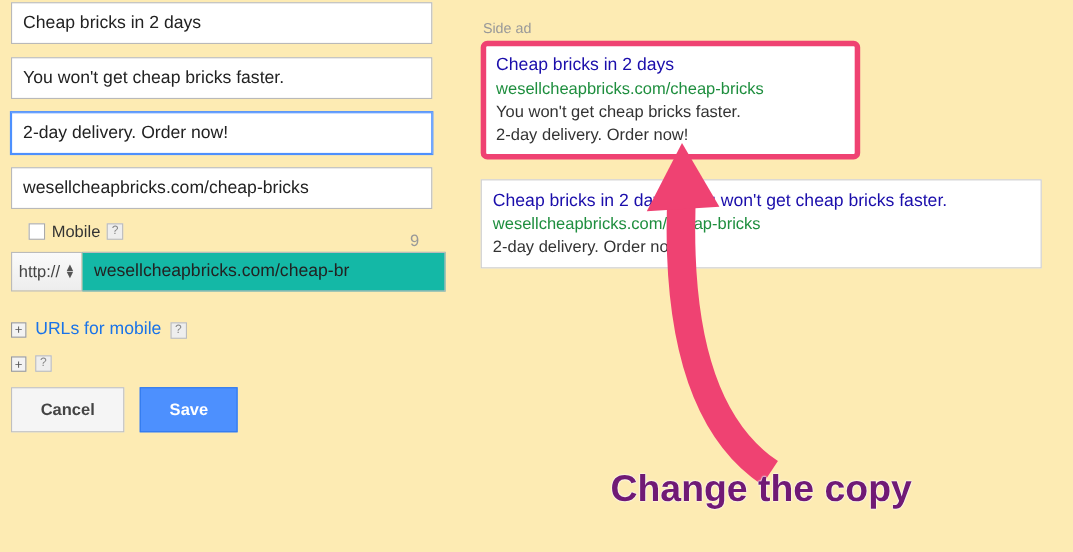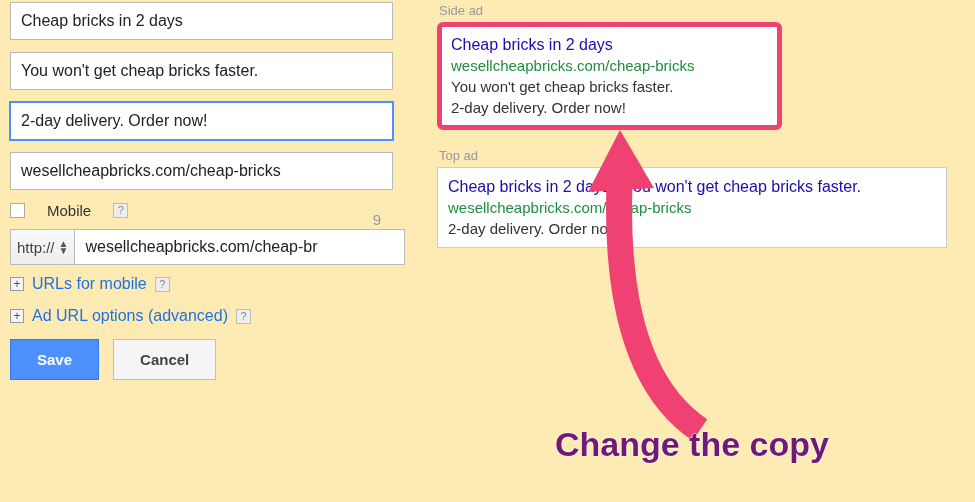--- a/index.html
+++ b/index.html
@@ -15,21 +15,21 @@
   }
   .left-col {
     position: absolute;
     left: 10px;
     top: 2px;
     width: 395px;
   }
   .right-col {
     position: absolute;
     left: 437px;
-    top: 3px;
+    top: 18px;
     width: 520px;
   }
   .text-input {
     display: block;
     width: 383px;
     background:#fff;
     border:1px solid #b9b9b9;
     padding:9px 10px;
     font-size:16px;
     color:#222;
@@ -43,43 +43,43 @@
   .count {
     position:absolute;
     right:24px;
     top:109px;
     color:#999;
     font-size:15px;
   }
   .mobile-row {
     display:flex;
     align-items:center;
-    gap:22px;
-    margin:4px 0 10px 0;
+    gap:6px;
+    margin:4px 0 10px 16px;
     font-size:15px;
   }
   .chk {
     width:15px;height:15px;background:#fff;border:1px solid #aaa;
   }
   .help-icon {
     width:15px;height:15px;border:1px solid #bbb;background:#eee;color:#888;
     font-size:11px;line-height:13px;text-align:center;
   }
   .url-row {
-    display:flex;align-items:stretch;margin-bottom:10px;border-radius:18px;
+    display:flex;align-items:stretch;margin-bottom:26px;border-radius:18px;
   }
   .proto {
     background:linear-gradient(#fafafa,#ededed);
     border:1px solid #bbb;
     padding:6px 6px;font-size:15px;color:#444;
     display:flex;align-items:center;gap:4px;
   }
   .proto-arrows {font-size:10px;line-height:7px;color:#555;}
   .url-input {
-    flex:1;background:#ffffff;border:1px solid #bbb;border-left:none;
+    flex:1;background:#14b8a6;border:1px solid #bbb;border-left:none;
     padding:8px 10px;font-size:16px;color:#222;font-family:Arial,sans-serif;
     width:280px;
   }
   .expander {
     display:flex;align-items:center;gap:8px;font-size:16px;margin:0 0 14px 0;
   }
   .plus {
     width:14px;height:14px;border:1px solid #999;background:#f3f3f3;color:#555;
     font-size:12px;line-height:12px;text-align:center;
   }
@@ -148,43 +148,41 @@
   </div>
 
   <div class="expander">
     <span class="plus">+</span>
     <span class="link-blue">URLs for mobile</span>
     <span class="help-icon">?</span>
   </div>
 
   <div class="expander">
     <span class="plus">+</span>
-    <span class="link-blue">Ad URL options (advanced)</span>
     <span class="help-icon">?</span>
   </div>
 
 
   <div class="btn-row">
+    <button class="btn btn-default">Cancel</button>
     <button class="btn btn-primary">Save</button>
-    <button class="btn btn-default">Cancel</button>
   </div>
 </div>
 
 <div class="right-col">
   <div class="preview-label">Side ad</div>
   <div class="preview-box highlighted">
     <div class="ad-head">Cheap bricks in 2 days</div>
     <div class="ad-url">wesellcheapbricks.com/cheap-bricks</div>
     <div class="ad-desc">You won't get cheap bricks faster.</div>
     <div class="ad-desc">2-day delivery. Order now!</div>
   </div>
 
   <div class="top-spacer"></div>
 
-  <div class="preview-label">Top ad</div>
   <div class="preview-box">
     <div class="ad-head">Cheap bricks in 2 days - You won't get cheap bricks faster.</div>
     <div class="ad-url">wesellcheapbricks.com/cheap-bricks</div>
     <div class="ad-desc">2-day delivery. Order now!</div>
   </div>
 </div>
 
 <svg class="arrow" viewBox="0 0 220 320">
   <path d="M150 300 Q 60 240 70 40" stroke="#ef4272" stroke-width="26" fill="none"></path>
   <polygon points="70,0 38,62 104,58" fill="#ef4272"></polygon>

